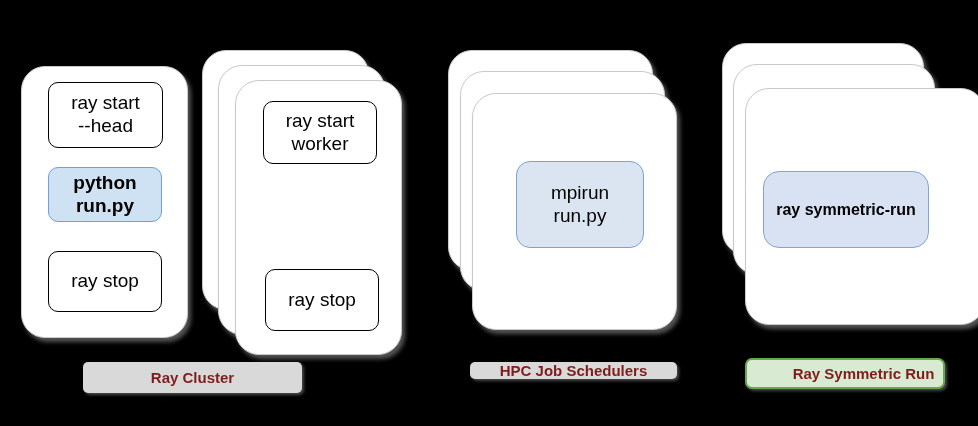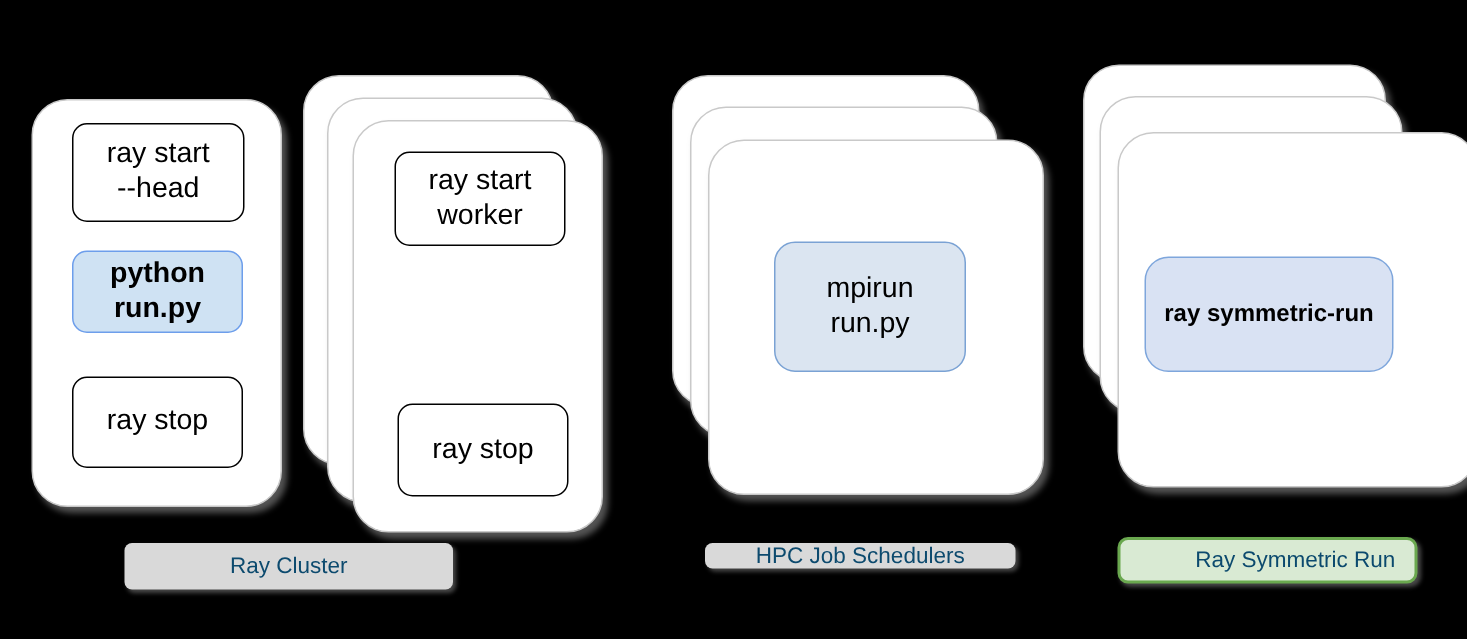--- a/index.html
+++ b/index.html
@@ -57,27 +57,27 @@
   }
   .sym-line1 {
     font-weight: bold;
     font-size: 16px;
   }
   .label {
     position: absolute;
     display: flex;
     align-items: center;
     justify-content: center;
-    font-weight: normal;
+    font-weight: bold;
     font-size: 15px;
     background: #d9d9d9;
     border-radius: 5px;
     box-shadow: 2px 2px 3px rgba(120,120,120,0.6);
     box-sizing: border-box;
-    color: #0c4a6e;
+    color: #7f1d1d;
   }
   .label.green {
     background: #d9ead3;
     border: 2px solid #6aa84f;
     border-radius: 7px;
     padding-left: 37px;
   }
 
   
   .head-card          { left: 21px;  top: 66px;  width: 167px; height: 272px; }
@@ -86,21 +86,21 @@
   .box-stop-head      { left: 26px;  top: 184px; width: 114px; height: 61px; }
 
   .worker-back        { left: 202px; top: 50px;  width: 167px; height: 260px; }
   .worker-mid         { left: 218px; top: 65px;  width: 167px; height: 270px; }
   .worker-front       { left: 235px; top: 80px;  width: 167px; height: 275px; }
   .box-start-worker   { left: 27px;  top: 20px;  width: 114px; height: 63px; }
   .box-stop-worker    { left: 29px;  top: 188px; width: 114px; height: 62px; }
 
   .hpc-back           { left: 448px; top: 50px;  width: 205px; height: 221px; }
   .hpc-mid            { left: 460px; top: 71px;  width: 205px; height: 220px; }
-  .hpc-front          { left: 472px; top: 93px;  width: 224px; height: 237px; padding-left: 20px; }
+  .hpc-front          { left: 472px; top: 93px;  width: 205px; height: 237px; padding-left: 20px; }
   .box-mpirun         { left: 43px;  top: 67px;  width: 128px; height: 87px; }
 
   .sym-back           { left: 722px; top: 43px;  width: 202px; height: 212px; }
   .sym-mid            { left: 733px; top: 64px;  width: 202px; height: 211px; }
   .sym-front          { left: 745px; top: 88px;  width: 240px; height: 237px; }
   .box-symmetric      { left: 17px;  top: 82px;  width: 166px; height: 77px; }
 
   .label-cluster      { left: 83px;  top: 362px; width: 219px; height: 31px; }
   .label-hpc          { left: 470px; top: 362px; width: 207px; height: 17px; }
   .label-symmetric    { left: 745px; top: 358px; width: 200px; height: 31px; }

